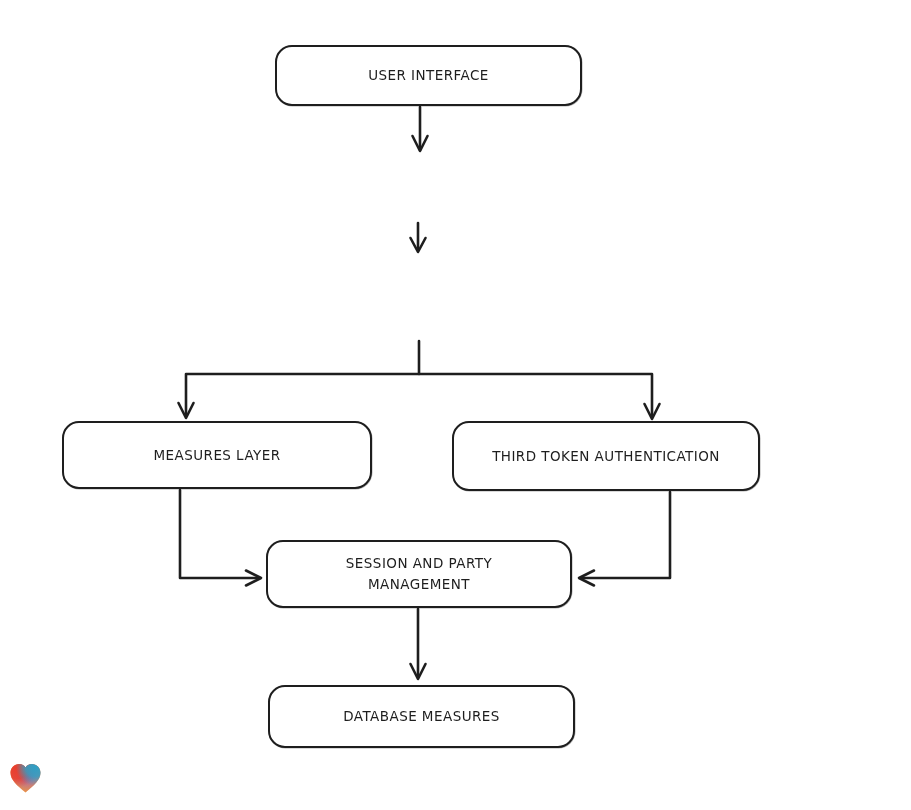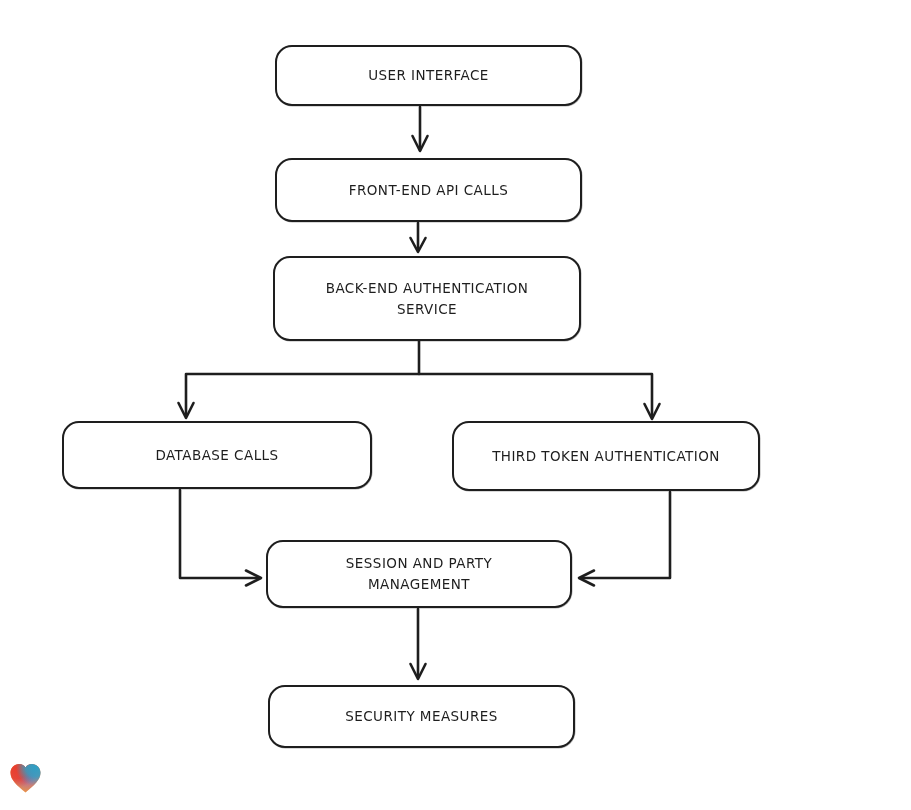--- a/index.html
+++ b/index.html
@@ -84,44 +84,37 @@
     <g>
       <path d="M418 609 L418 677"></path>
       <path d="M410.5 664 L418 679 L425.5 664"></path>
     </g>
   </svg>
 
   <div class="node" style="left:275px; top:45px;  width:307px; height:61px;">
     <span class="node-label">USER INTERFACE</span>
   </div>
 
-  <div class="node" style="left:275px; top:158px; width:307px; height:64px;">
-    <span class="node-label">FRONT-END API CALLS</span>
-  </div>
 
-  <div class="node" style="left:273px; top:256px; width:308px; height:85px;">
-    <span class="node-label">BACK-END AUTHENTICATION
-SERVICE</span>
-  </div>
 
   <div class="node" style="left:62px;  top:421px; width:310px; height:68px;">
-    <span class="node-label">DATABASE CALLS</span>
+    <span class="node-label">MEASURES LAYER</span>
   </div>
 
   <div class="node" style="left:452px; top:421px; width:308px; height:70px;">
     <span class="node-label">THIRD TOKEN AUTHENTICATION</span>
   </div>
 
   <div class="node" style="left:266px; top:540px; width:306px; height:68px;">
     <span class="node-label">SESSION AND PARTY
 MANAGEMENT</span>
   </div>
 
   <div class="node" style="left:268px; top:685px; width:307px; height:63px;">
-    <span class="node-label">SECURITY MEASURES</span>
+    <span class="node-label">DATABASE MEASURES</span>
   </div>
 
   <div class="logo">
     <svg width="37" height="36" viewBox="0 0 37 36">
       <defs>
         <clipPath id="heartClip">
           <path d="M18.5 32.5 C10.2 25.8 3.5 19.9 3.5 12.8 C3.5 7.7 7.4 4 12.1 4 C14.9 4 17.3 5.4 18.5 7.6 C19.7 5.4 22.1 4 24.9 4 C29.6 4 33.5 7.7 33.5 12.8 C33.5 19.9 26.8 25.8 18.5 32.5 Z"></path>
         </clipPath>
         <radialGradient id="gPurple" cx="0.55" cy="0.42" r="0.55">
           <stop offset="0" stop-color="#8a4fd8" stop-opacity="0.85"></stop>

